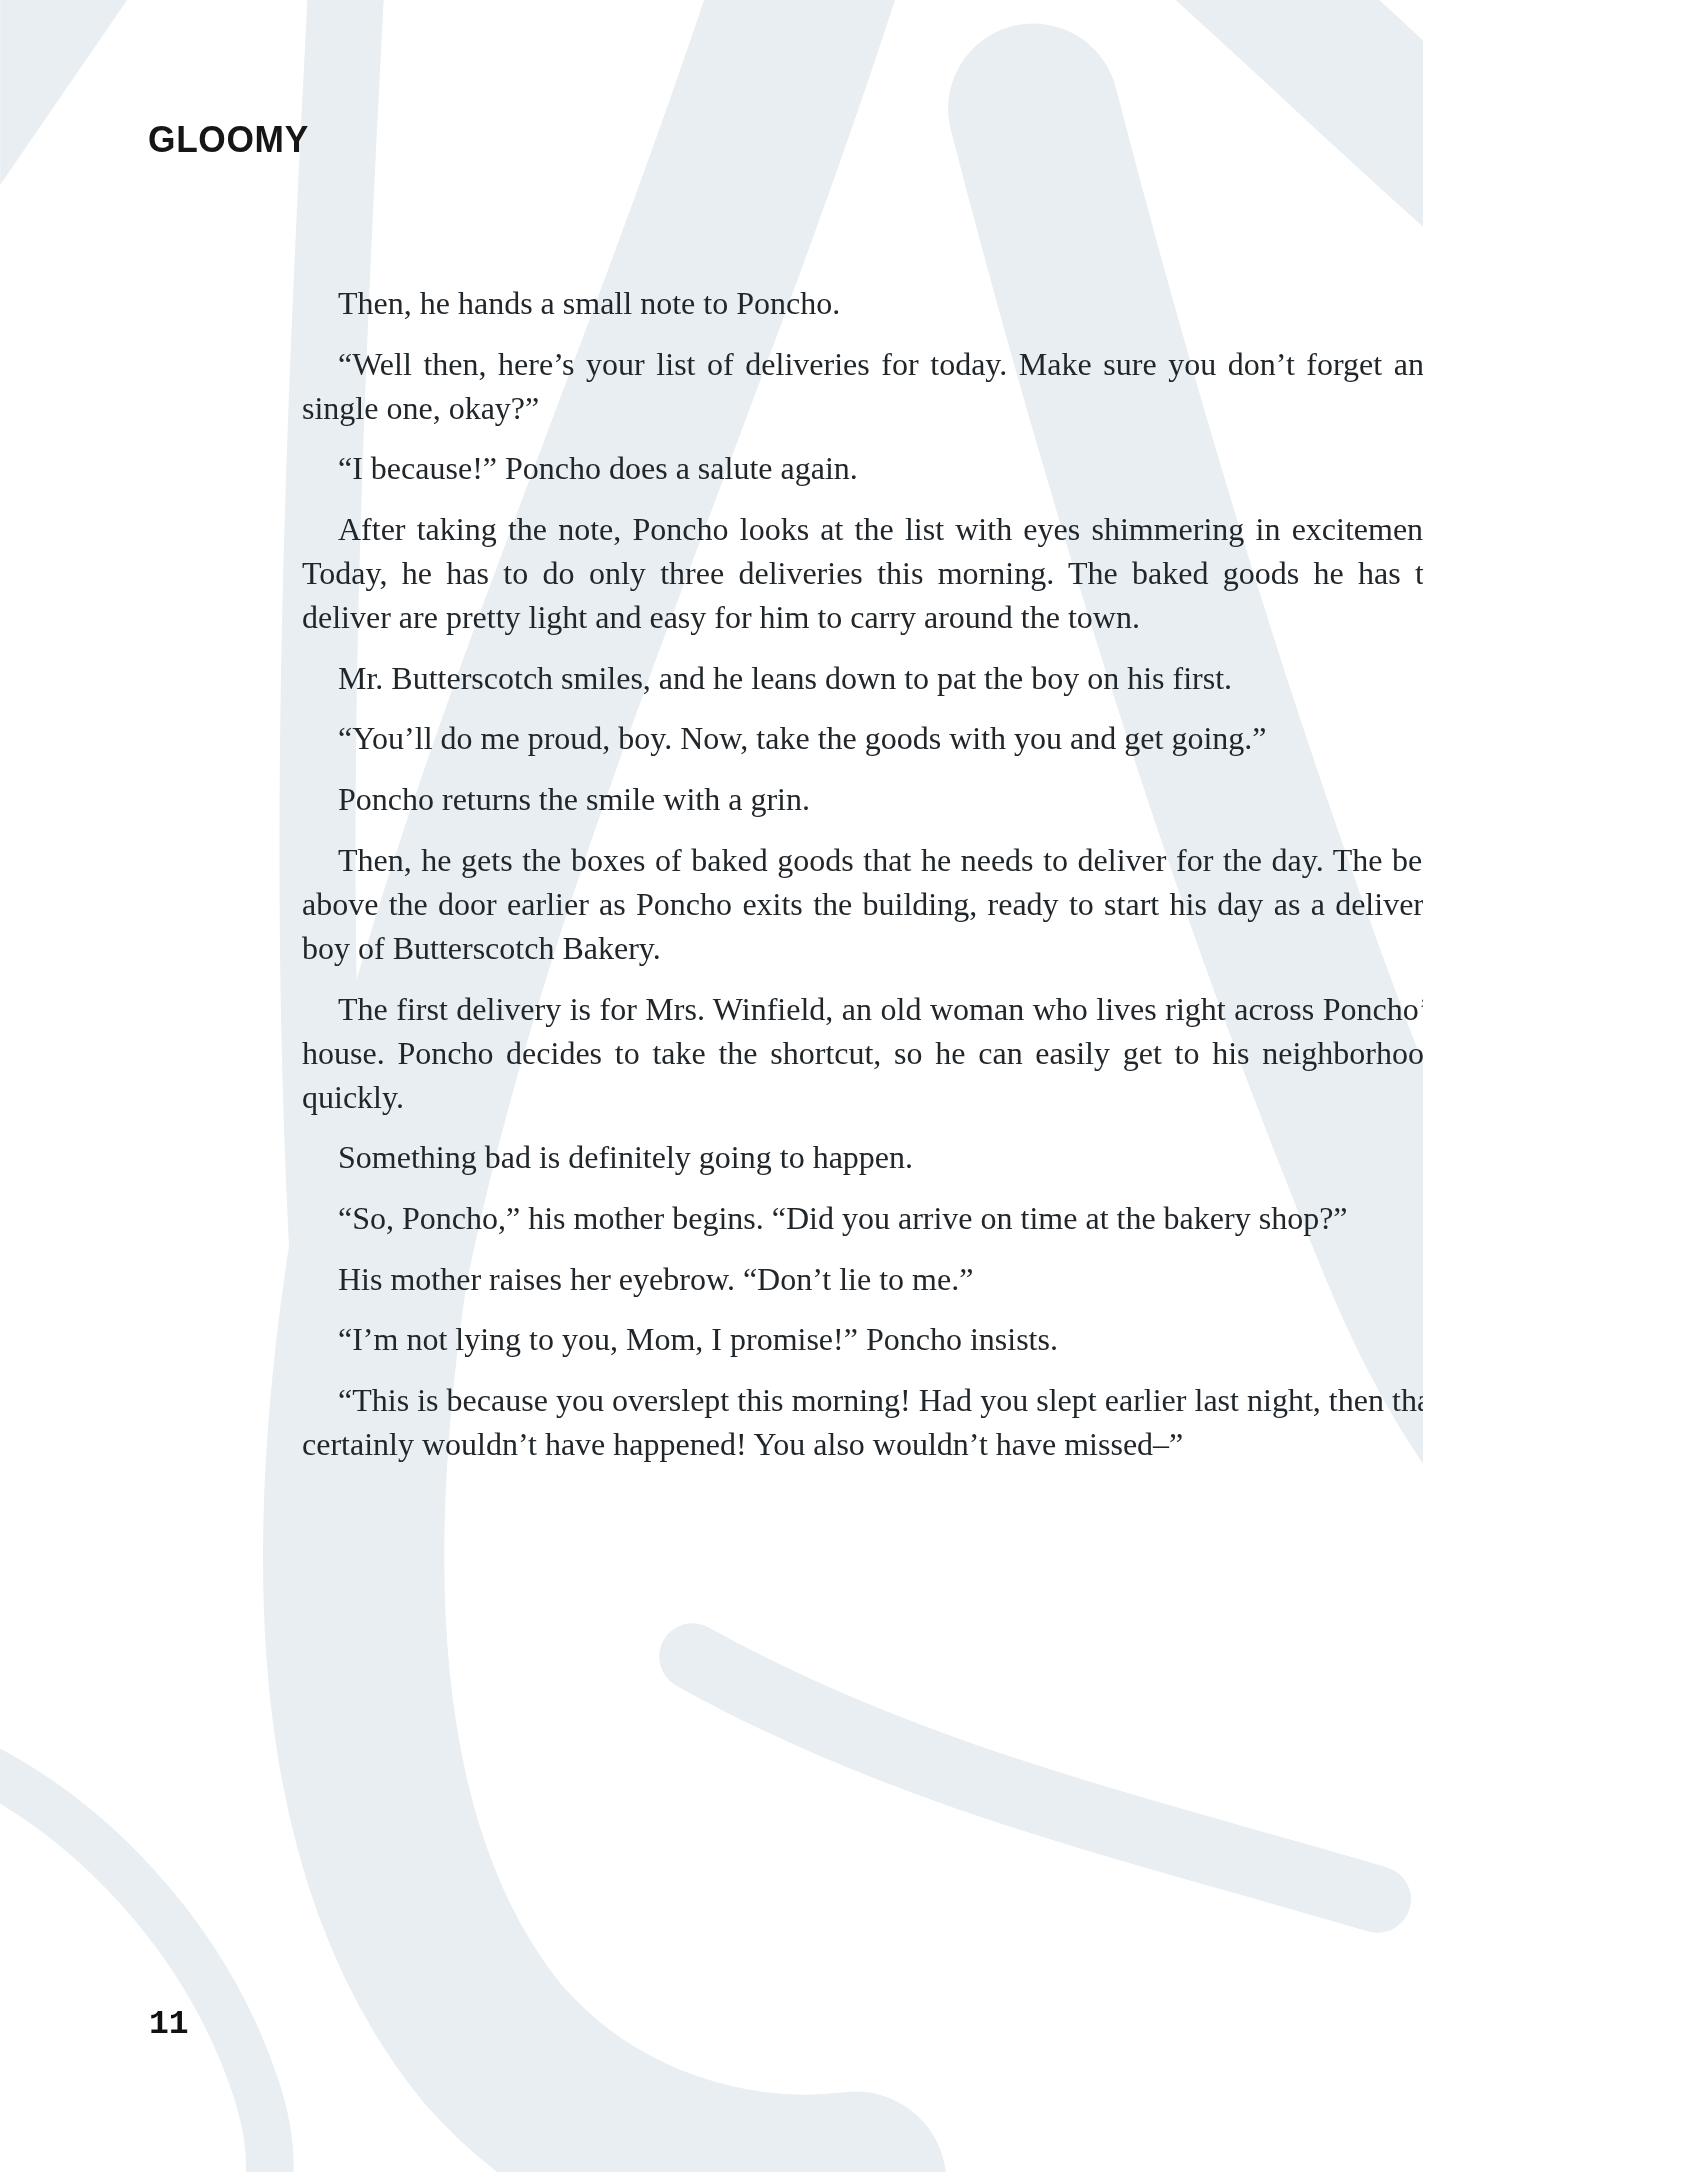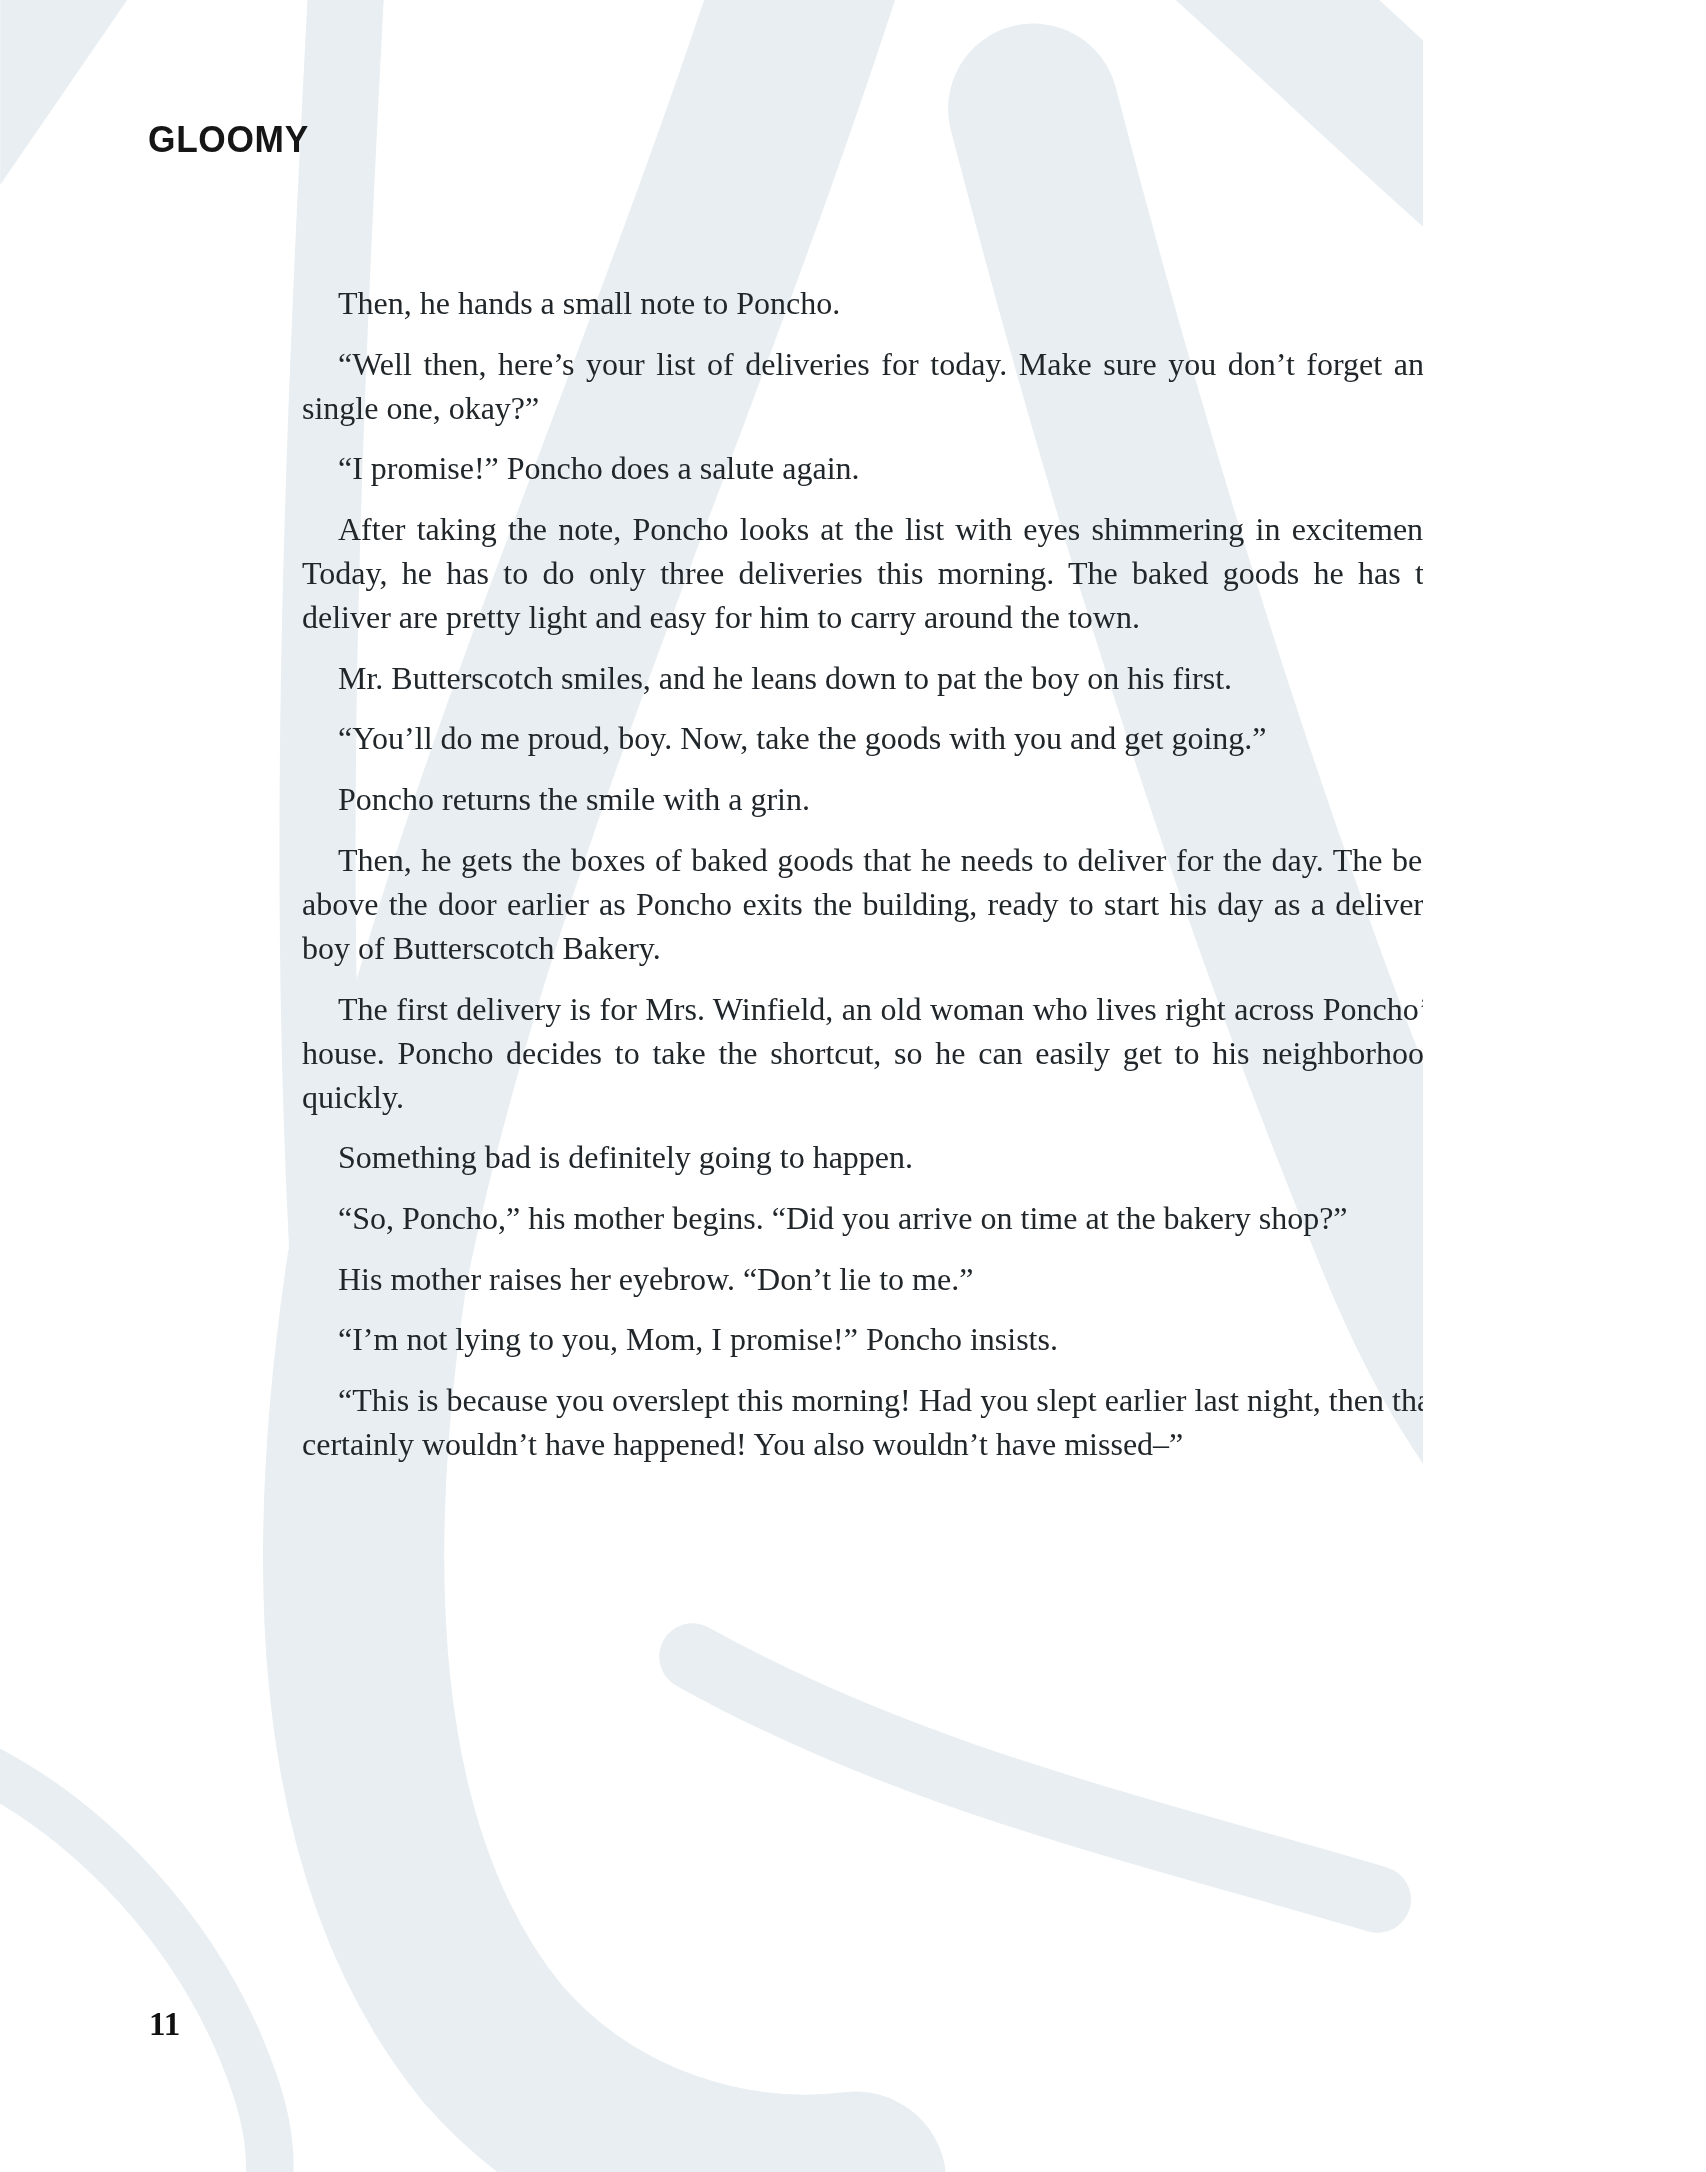--- a/index.html
+++ b/index.html
@@ -42,21 +42,21 @@
     text-align: justify;
   }
   .story p {
     margin: 0 0 16.7px 0;
     text-indent: 36px;
   }
   .page-number {
     position: absolute;
     left: 149px;
     top: 2008px;
-    font-family: Liberation Serif, serif;
+    font-family: Liberation Mono, monospace;
     font-weight: 700;
     font-size: 33px;
     line-height: 1;
     color: #111111;
   }
 </style>
 </head>
 <body>
 
 <div class="page">
@@ -72,21 +72,21 @@
       <path stroke-width="66" d="M -70 2415 C 125 2498 285 2678 352 2878 C 382 2968 377 3040 342 3092"></path>
       <path stroke-width="92" d="M 955 2285 C 1250 2450 1560 2520 1900 2620"></path>
     </g>
   </svg>
 
   <div class="running-header">GLOOMY</div>
 
   <main class="story" id="story">
       <p>Then, he hands a small note to Poncho.</p>
       <p>“Well then, here’s your list of deliveries for today. Make sure you don’t forget any single one, okay?”</p>
-      <p>“I promise!” Poncho does a salute again.</p>
+      <p>“I because!” Poncho does a salute again.</p>
       <p>After taking the note, Poncho looks at the list with eyes shimmering in excitement. Today, he has to do only three deliveries this morning. The baked goods he has to deliver are pretty light and easy for him to carry around the town.</p>
       <p>Mr. Butterscotch smiles, and he leans down to pat the boy on his first.</p>
       <p>“You’ll do me proud, boy. Now, take the goods with you and get going.”</p>
       <p>Poncho returns the smile with a grin.</p>
       <p>Then, he gets the boxes of baked goods that he needs to deliver for the day. The bell above the door earlier as Poncho exits the building, ready to start his day as a delivery boy of Butterscotch Bakery.</p>
       <p>The first delivery is for Mrs. Winfield, an old woman who lives right across Poncho’s house. Poncho decides to take the shortcut, so he can easily get to his neighborhood quickly.</p>
       <p>Something bad is definitely going to happen.</p>
       <p>“So, Poncho,” his mother begins. “Did you arrive on time at the bakery shop?”</p>
       <p>His mother raises her eyebrow. “Don’t lie to me.”</p>
       <p>“I’m not lying to you, Mom, I promise!” Poncho insists.</p>

